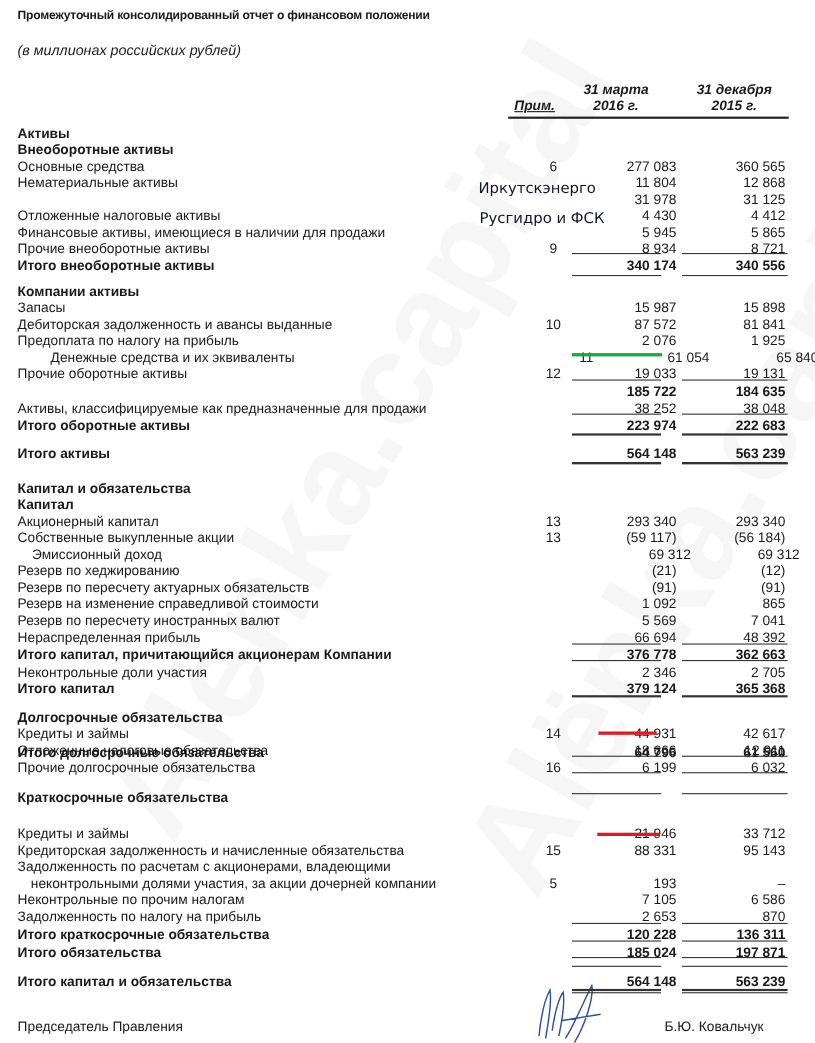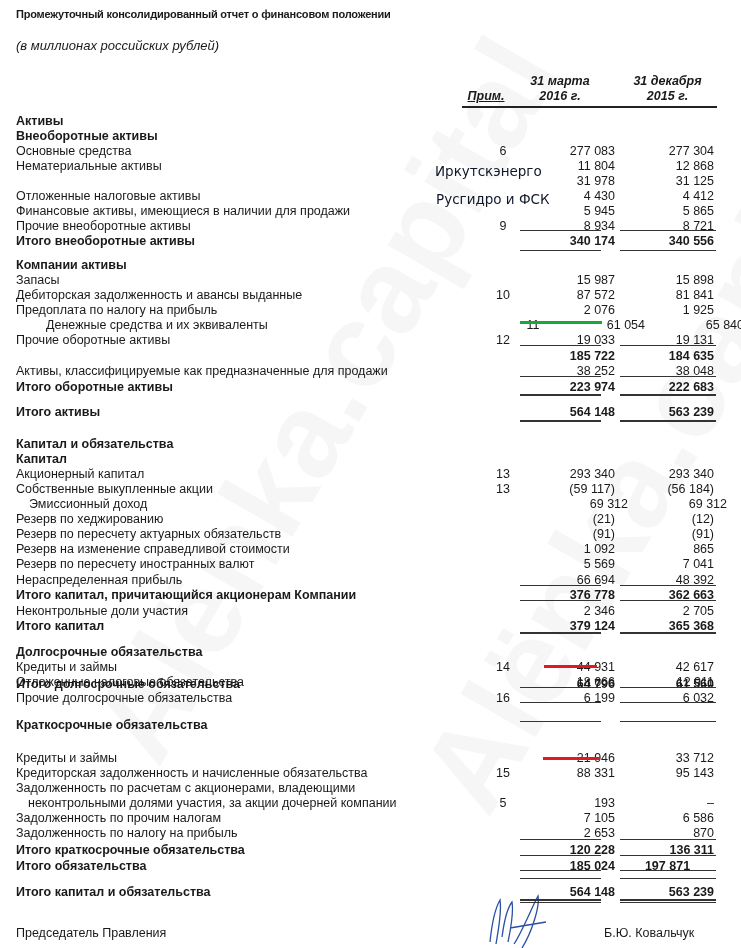--- a/index.html
+++ b/index.html
@@ -66,21 +66,21 @@
     <div class="row bold" style="top: 129px;">
       <span class="lbl">Внеоборотные активы</span>
       <span class="note"></span>
       <span class="v1" style="padding-right: 5px;"></span>
       <span class="v2" style="padding-right: 5px;"></span>
     </div>
     <div class="row" style="top: 144px;">
       <span class="lbl">Основные средства</span>
       <span class="note">6</span>
       <span class="v1" style="padding-right: 5px;">277 083</span>
-      <span class="v2" style="padding-right: 5px;">277 304</span>
+      <span class="v2" style="padding-right: 5px;">360 565</span>
     </div>
     <div class="row" style="top: 159px;">
       <span class="lbl">Нематериальные активы</span>
       <span class="note"></span>
       <span class="v1" style="padding-right: 5px;">11 804</span>
       <span class="v2" style="padding-right: 5px;">12 868</span>
     </div>
     <div class="row" style="top: 174px;">
       <span class="note"></span>
       <span class="v1" style="padding-right: 5px;">31 978</span>
@@ -302,42 +302,42 @@
       <span class="v1" style="padding-right: 5px;"></span>
       <span class="v2" style="padding-right: 5px;"></span>
     </div>
     <div class="row" style="top: 796px;">
       <span class="lbl indent">неконтрольными долями участия, за акции дочерней компании</span>
       <span class="note">5</span>
       <span class="v1" style="padding-right: 5px;">193</span>
       <span class="v2" style="padding-right: 5px;">–</span>
     </div>
     <div class="row" style="top: 811px;">
-      <span class="lbl">Задолженность по прочим налогам</span>
+      <span class="lbl">Неконтрольные по прочим налогам</span>
       <span class="note"></span>
       <span class="v1" style="padding-right: 5px;">7 105</span>
       <span class="v2" style="padding-right: 5px;">6 586</span>
     </div>
     <div class="row" style="top: 826px;">
       <span class="lbl">Задолженность по налогу на прибыль</span>
       <span class="note"></span>
       <span class="v1" style="padding-right: 5px;">2 653</span>
       <span class="v2" style="padding-right: 5px;">870</span>
     </div>
     <div class="row bold" style="top: 843px;">
       <span class="lbl">Итого краткосрочные обязательства</span>
       <span class="note"></span>
       <span class="v1" style="padding-right: 5px;">120 228</span>
       <span class="v2" style="padding-right: 5px;">136 311</span>
     </div>
     <div class="row bold" style="top: 859px;">
       <span class="lbl">Итого обязательства</span>
       <span class="note"></span>
       <span class="v1" style="padding-right: 5px;">185 024</span>
-      <span class="v2" style="padding-right: 5px; text-align: center;">197 871</span>
+      <span class="v2" style="padding-right: 5px;">197 871</span>
     </div>
     <div class="row bold" style="top: 885px;">
       <span class="lbl">Итого капитал и обязательства</span>
       <span class="note"></span>
       <span class="v1" style="padding-right: 5px;">564 148</span>
       <span class="v2" style="padding-right: 5px;">563 239</span>
     </div>
   </div>
 
 <div class="ann" style="left:435px; top:163px;">Иркутскэнерго</div>

